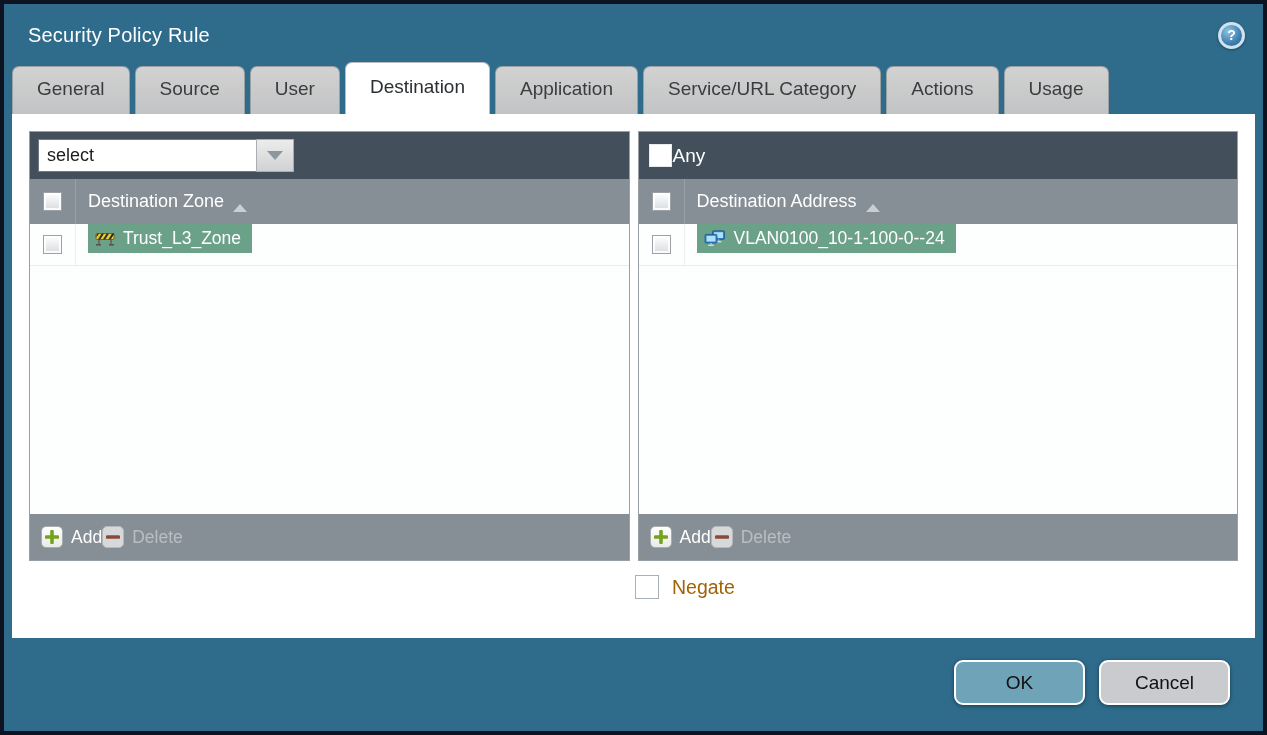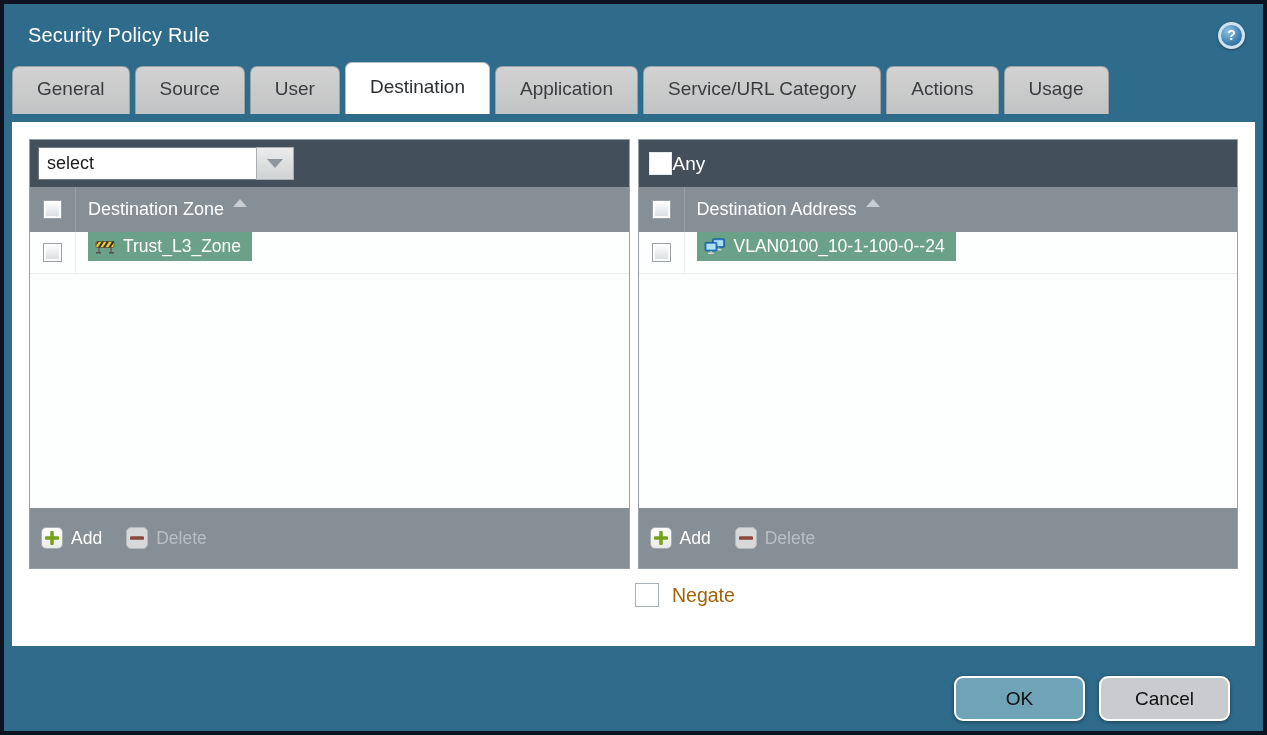--- a/index.html
+++ b/index.html
@@ -54,21 +54,21 @@
     background:#ffffff;
     border-color:#b7bcbf;
     height:52px;
     color:#2c2f32;
     position:relative; z-index:3;
   }
 
   
   .content {
     position:relative; z-index:2;
-    margin:8px 8px;
+    margin:0 8px;
     height:524px;
     background:#ffffff;
     padding:17px 17px 0 17px;
   }
   .panels { display:flex; gap:8px; }
   .panel {
     flex:1; height:430px;
     border:1px solid #98a0a6;
     display:flex; flex-direction:column;
     background:#fdfefe;
@@ -105,21 +105,21 @@
     height:45px; background:#868e96;
     display:flex; align-items:center; flex:0 0 auto;
     color:#ffffff; font-size:18px;
   }
   .cb-col {
     width:46px; align-self:stretch;
     display:flex; align-items:center; justify-content:center;
     flex:0 0 auto;
   }
   .panel-header .cb-col { border-right:1px solid #98a0a7; }
-  .hdr-label { display:flex; align-items:flex-start; padding-left:12px; gap:9px; cursor:pointer; }
+  .hdr-label { display:flex; align-items:flex-end; padding-left:12px; gap:9px; cursor:pointer; }
   .tri-up {
     width:0; height:0;
     border-left:7px solid transparent; border-right:7px solid transparent;
     border-bottom:8px solid #c9ced2;
   }
 
   .panel-body { flex:1; background:#fdfefe; overflow:hidden; }
   .row {
     height:42px; display:flex; align-items:flex-start;
     border-bottom:1px solid #e9eced; background:#fdfefe;
@@ -129,22 +129,22 @@
   .chip {
     margin-left:12px;
     background:#6ca189;
     display:inline-flex; align-items:center; gap:8px;
     padding:4px 11px 4px 7px;
     color:#ffffff; font-size:17.5px;
     cursor:default;
   }
 
   .panel-footer {
-    height:60px; background:#868e96;
-    display:flex; align-items:center; gap:24px;
+    height:46px; background:#868e96;
+    display:flex; align-items:center; 
     padding-left:11px; flex:0 0 auto;
   }
   .foot-btn { display:flex; align-items:center; gap:8px; cursor:pointer; }
   .icon-sq {
     width:22px; height:22px; border-radius:5px;
     display:flex; align-items:center; justify-content:center;
   }
   .icon-add { background:linear-gradient(#ffffff,#e9ebe9); border:1px solid #a9adaf; }
   .icon-del { background:#d6d8d9; border:1px solid #b6b9bc; }
   .foot-label { color:#ffffff; font-size:17.5px; }

